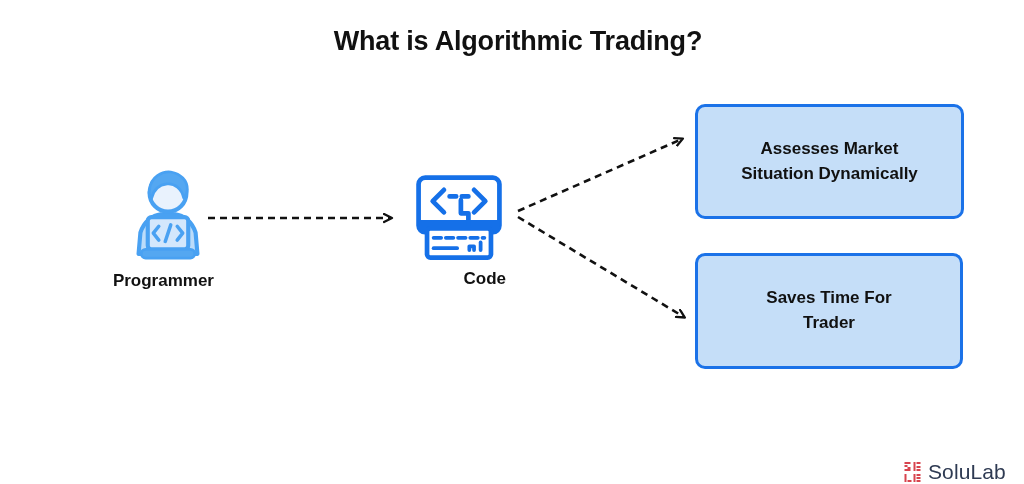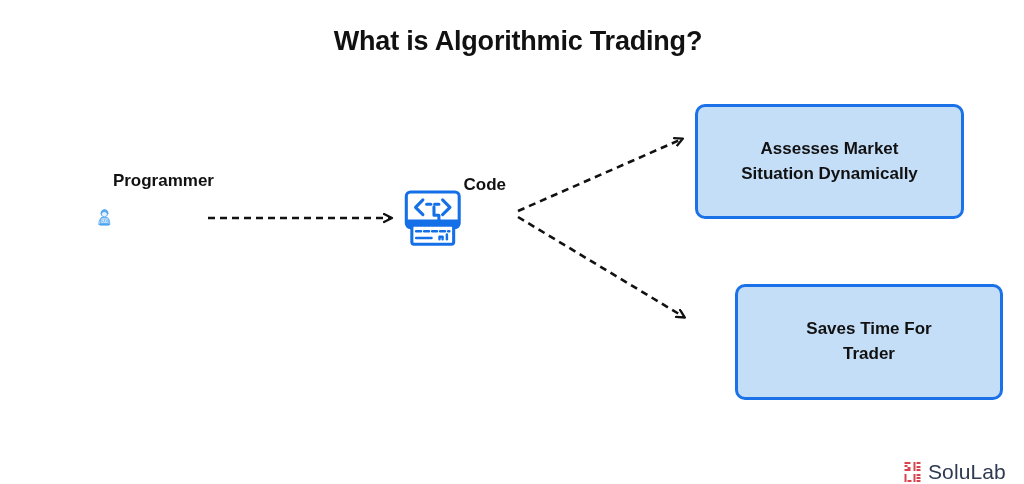--- a/index.html
+++ b/index.html
@@ -6,31 +6,31 @@
   body{width:1024px;height:484px;position:relative;overflow:hidden;
        font-family:"Liberation Sans", sans-serif;}
   .canvas{position:absolute;inset:0;}
 
   .page-title{position:absolute;top:20px;left:0;width:100%;text-align:center;
     font-size:27px;font-weight:700;color:var(--title-text);letter-spacing:-.2px;margin:6px;}
 
   .connectors{position:absolute;left:0;top:0;width:1024px;height:484px;}
   .dash-line{stroke:var(--arrow);stroke-width:2.6;stroke-dasharray:7 5;fill:none;}
 
-  .node{position:absolute;display:flex;flex-direction:row;align-items:flex-start;}
+  .node{position:absolute;display:flex;flex-direction:column;align-items:flex-end;}
   .node-programmer{left:96px;top:168px;width:118px;}
   .node-code{left:402px;top:172px;width:104px;}
   .node-label{font-size:17px;font-weight:700;color:#111;margin-top:3px;white-space:nowrap;}
 
   .outcome-box{position:absolute;background:var(--box-fill);
     border:3px solid var(--box-border);border-radius:10px;
     display:flex;align-items:center;justify-content:center;text-align:center;
     font-size:17px;font-weight:700;color:#111;line-height:1.45;white-space:pre-line;}
   .box-assesses{left:695px;top:104px;width:263px;height:109px;}
-  .box-saves{left:695px;top:284px;width:262px;height:110px;margin-left:40px;}
+  .box-saves{left:695px;top:253px;width:262px;height:110px;}
 
   
   .sk{fill:none;stroke:var(--code-blue);stroke-width:5;stroke-linecap:round;stroke-linejoin:round;}
   .sk-thin{fill:none;stroke:var(--code-blue);stroke-width:4;stroke-linecap:round;stroke-linejoin:round;}
   .sk-fill{fill:var(--code-blue);stroke:none;}
 
   
   .pk{stroke:var(--person-blue);stroke-width:4.5;stroke-linecap:round;stroke-linejoin:round;}
   .pk-code{fill:none;stroke:var(--person-blue);stroke-width:3.8;stroke-linecap:round;stroke-linejoin:round;}
 

